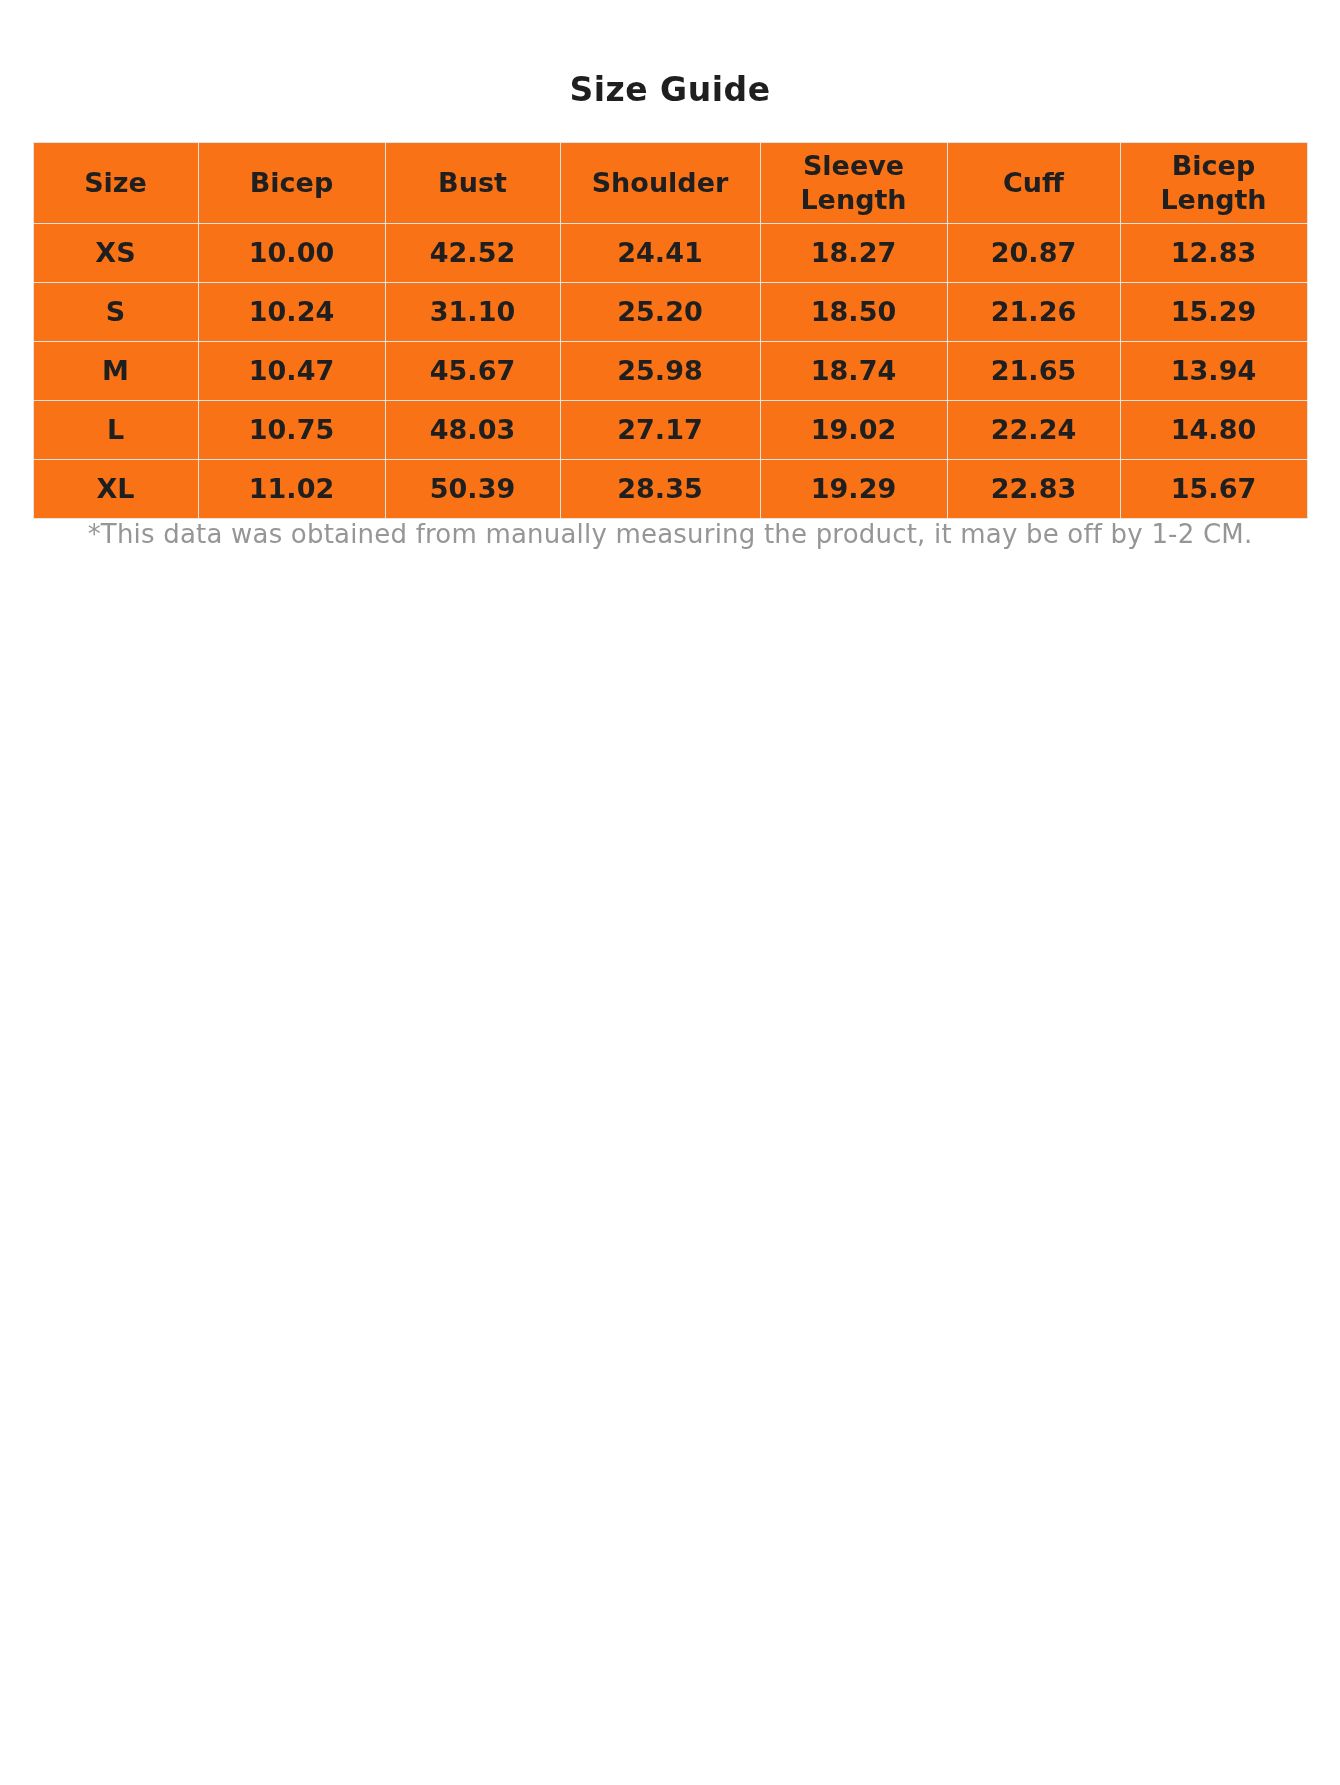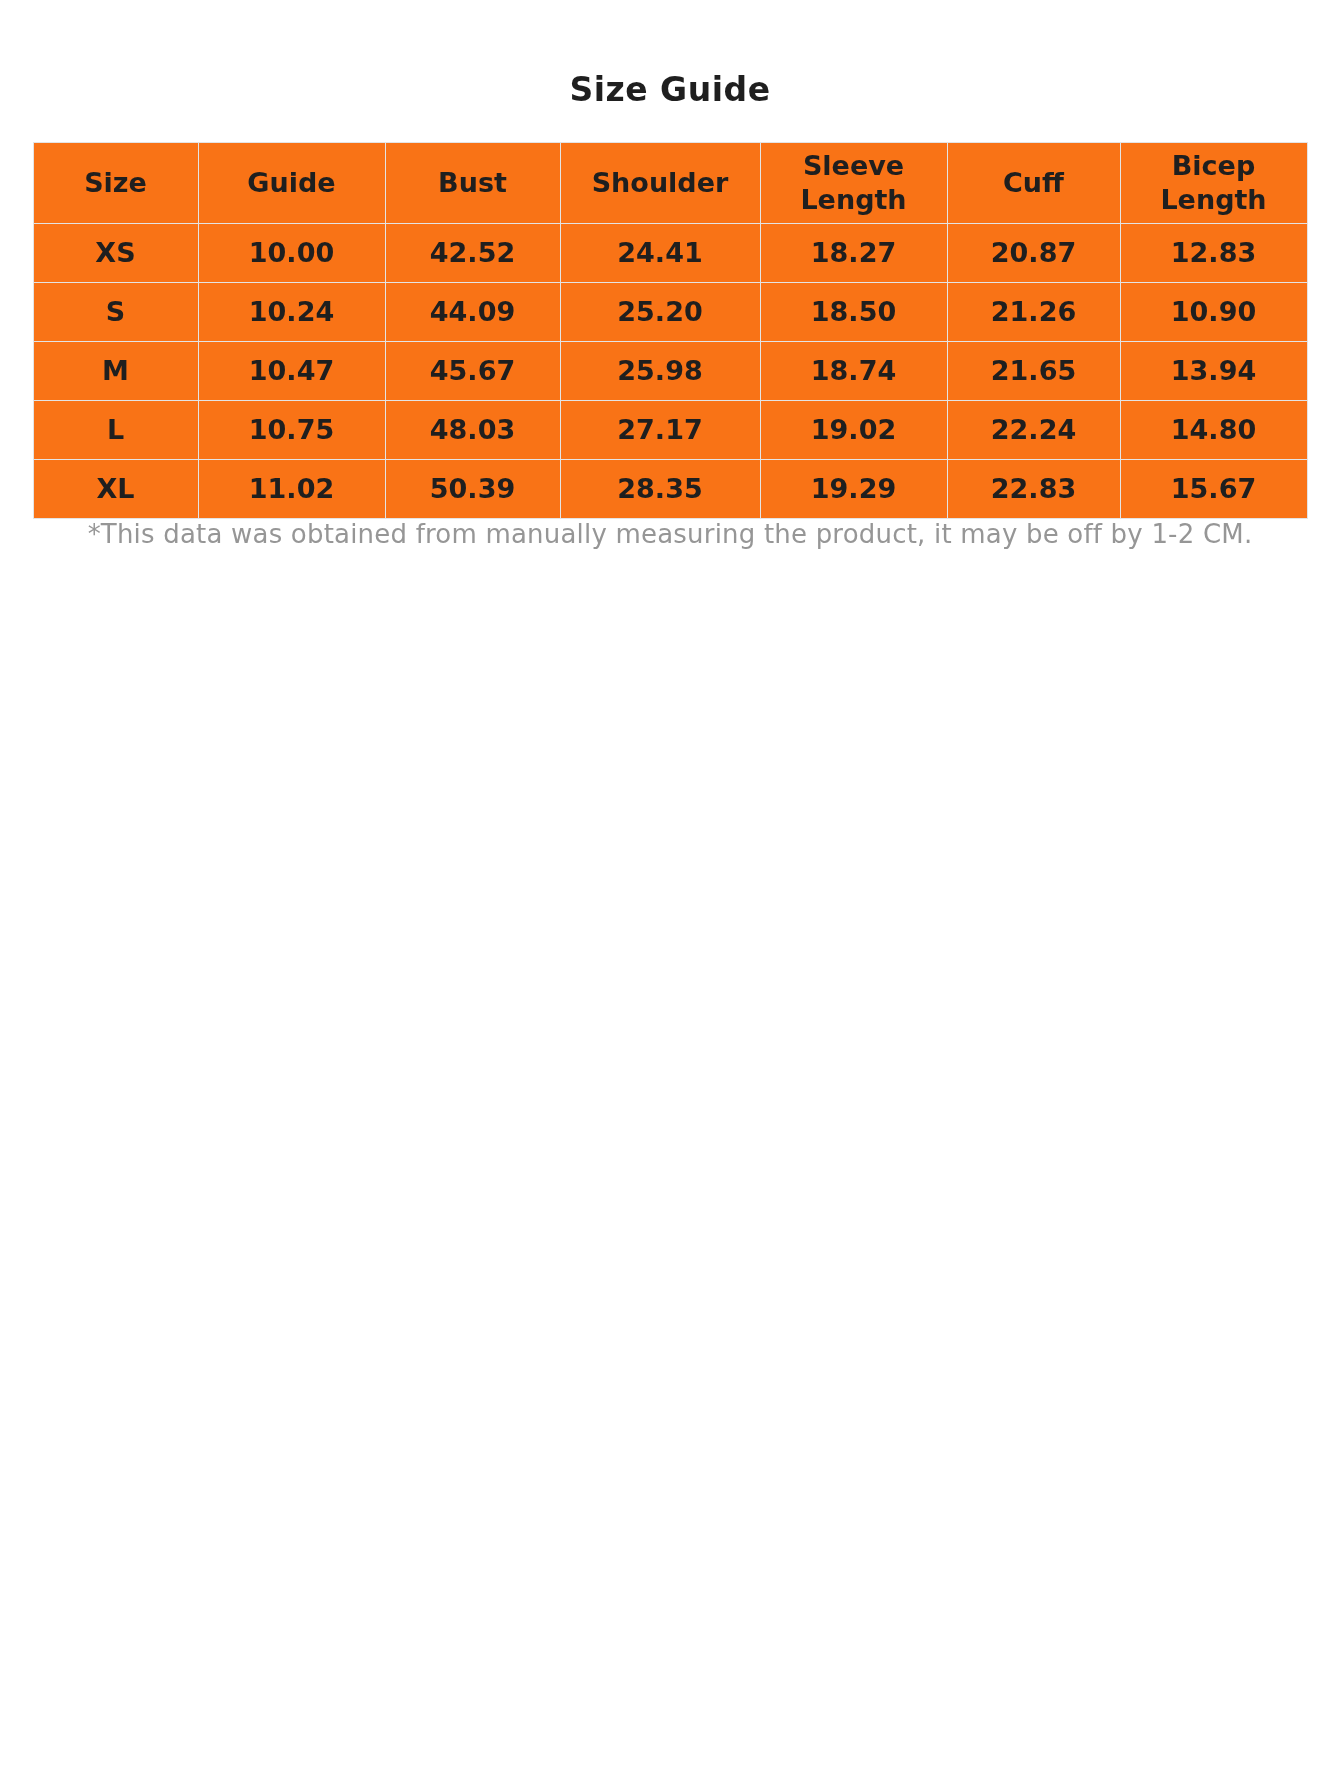--- a/index.html
+++ b/index.html
@@ -72,46 +72,46 @@
       <col style="width:187px">
       <col style="width:175px">
       <col style="width:200px">
       <col style="width:187px">
       <col style="width:173px">
       <col style="width:187px">
     </colgroup>
     <thead>
       <tr>
         <th>Size</th>
-        <th>Guide</th>
+        <th>Bicep</th>
         <th>Bust</th>
         <th>Shoulder</th>
         <th>Sleeve Length</th>
         <th>Cuff</th>
         <th>Bicep Length</th>
       </tr>
     </thead>
     <tbody>
       <tr>
         <td class="size-cell">XS</td>
         <td>10.00</td>
         <td>42.52</td>
         <td>24.41</td>
         <td>18.27</td>
         <td>20.87</td>
         <td>12.83</td>
       </tr>
       <tr>
         <td class="size-cell">S</td>
         <td>10.24</td>
-        <td>44.09</td>
+        <td>31.10</td>
         <td>25.20</td>
         <td>18.50</td>
         <td>21.26</td>
-        <td>10.90</td>
+        <td>15.29</td>
       </tr>
       <tr>
         <td class="size-cell">M</td>
         <td>10.47</td>
         <td>45.67</td>
         <td>25.98</td>
         <td>18.74</td>
         <td>21.65</td>
         <td>13.94</td>
       </tr>

